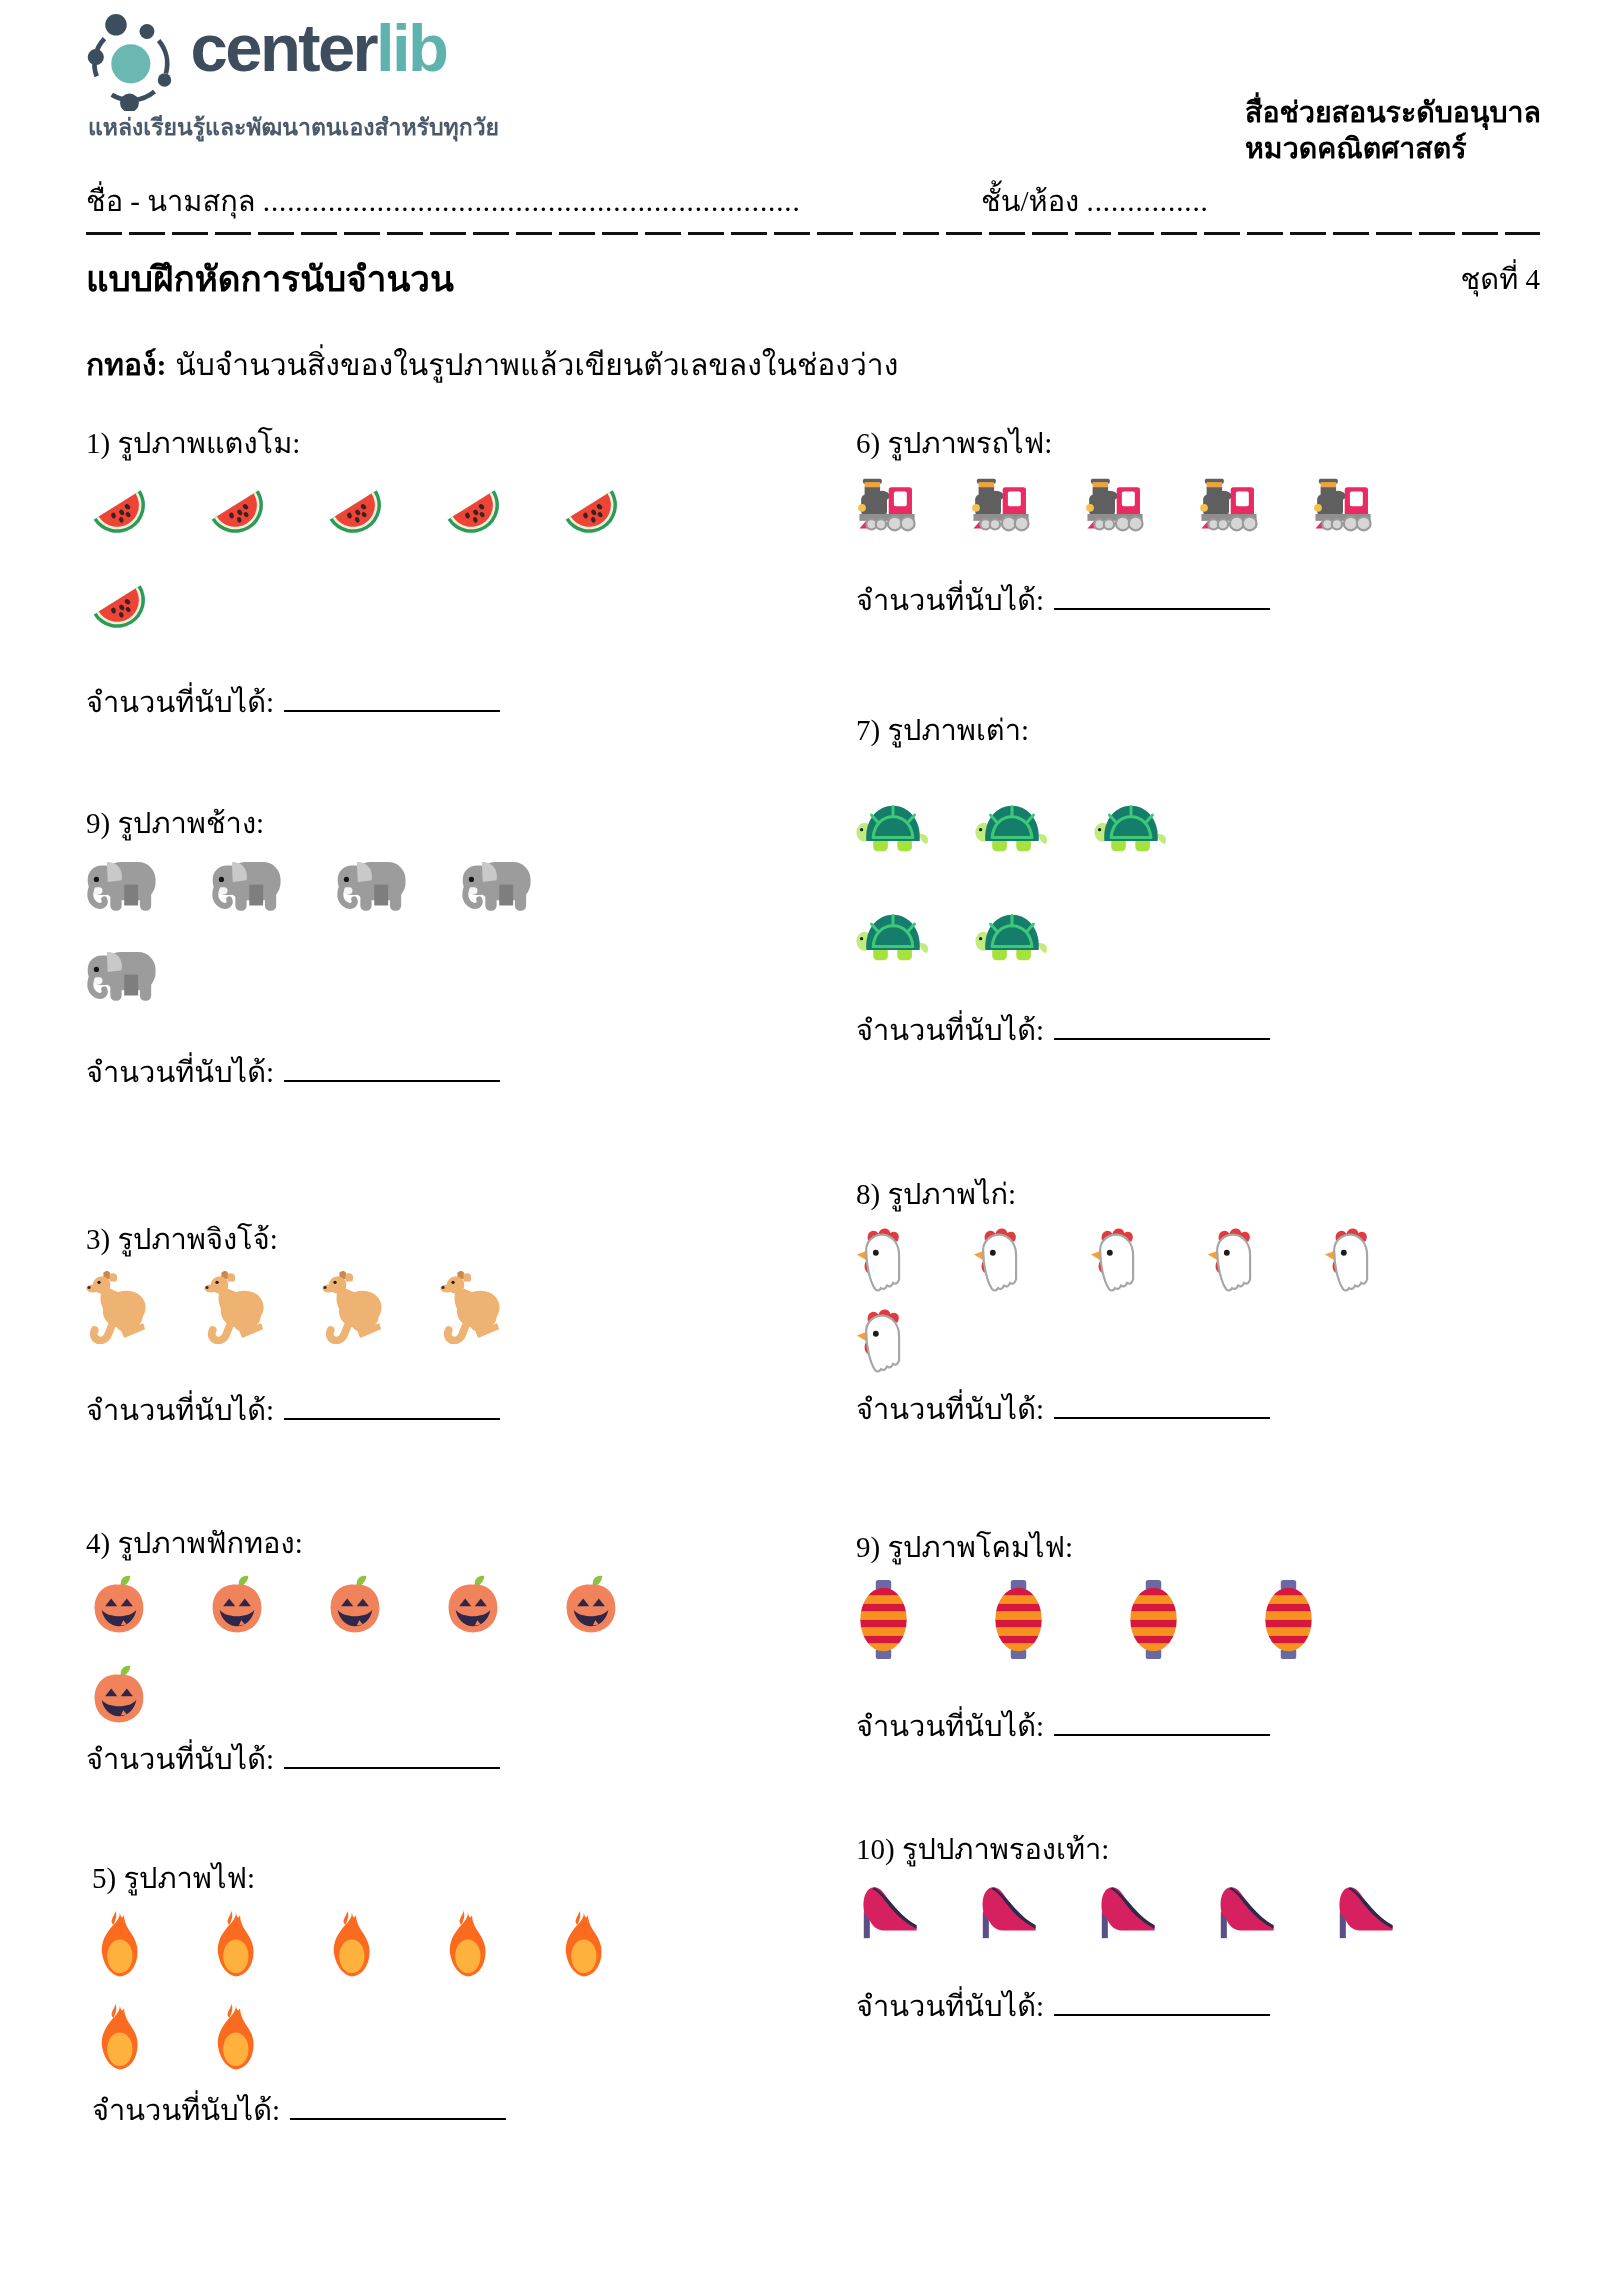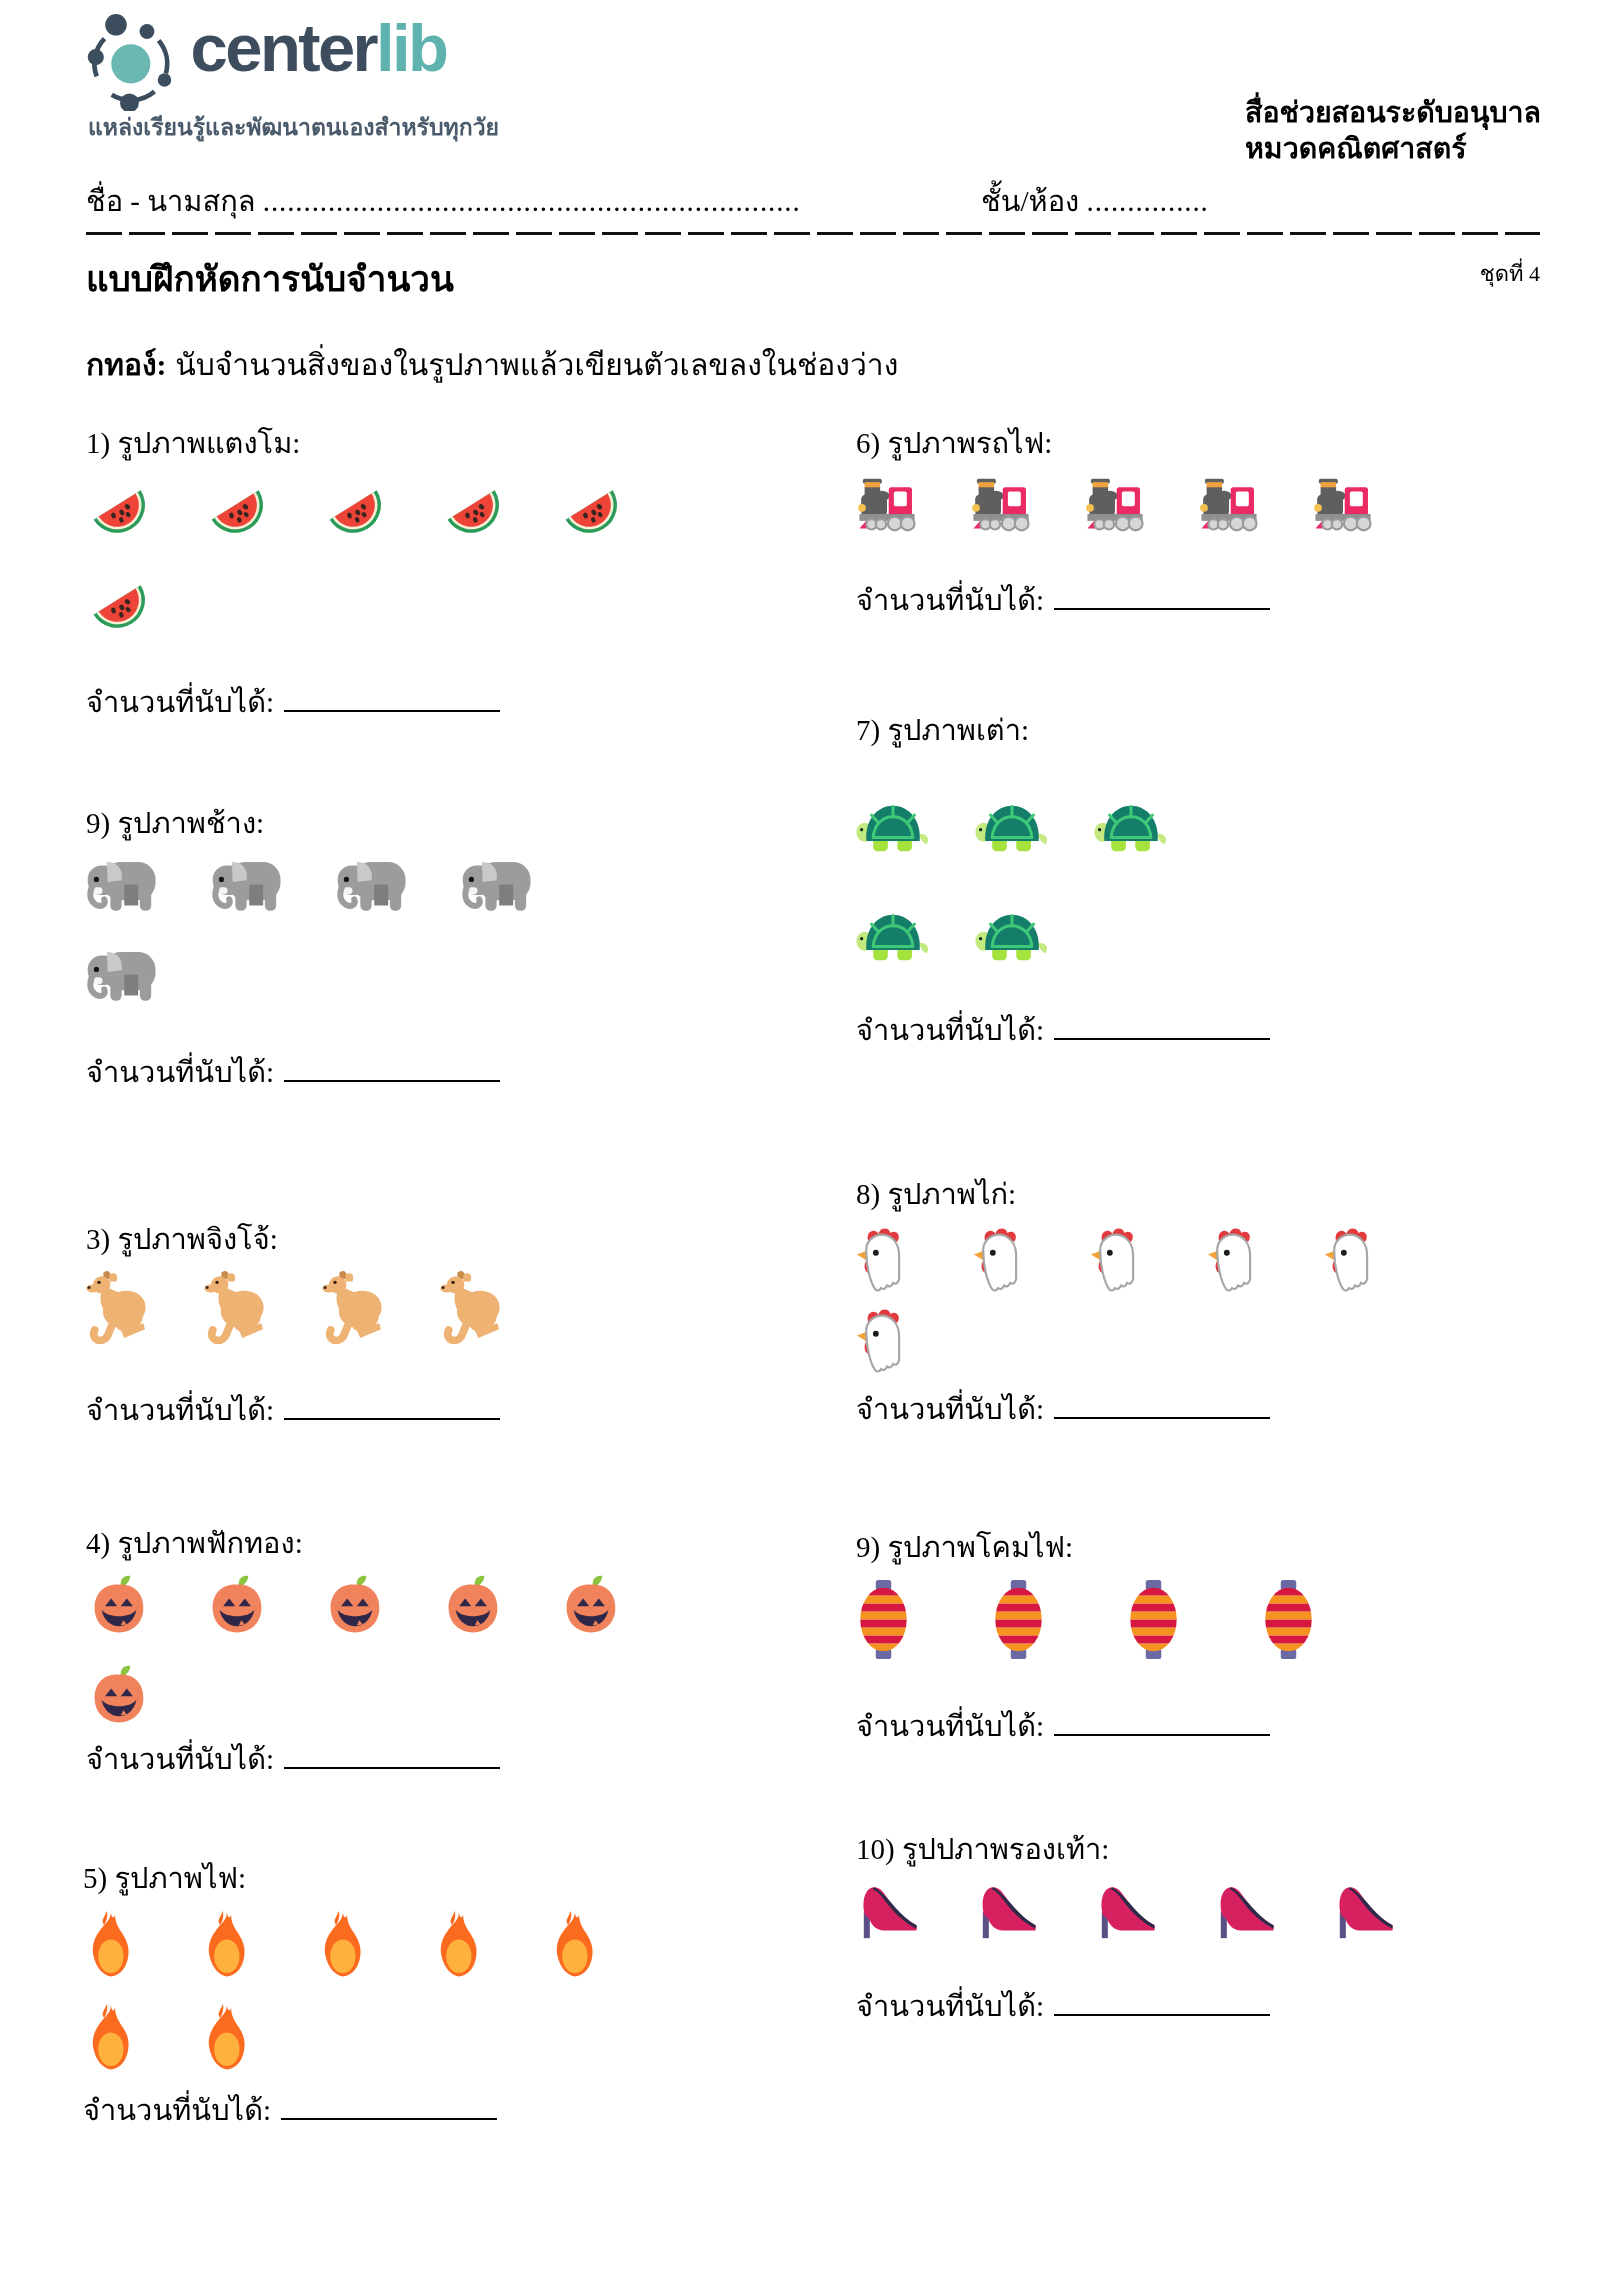--- a/index.html
+++ b/index.html
@@ -19,34 +19,34 @@
     font-size:23px;color:#4a5a6b;}
   .hdr-right{position:absolute;right:82px;top:95px;text-align:left;
     font-size:28.5px;line-height:36px;font-weight:bold;}
   .student-row{position:absolute;left:86px;top:178px;width:1454px;font-size:29px;white-space:nowrap;}
   .student-row .dots{letter-spacing:0.9px;}
   .class-part{position:absolute;left:895px;top:0;}
   .divider{position:absolute;left:86px;width:1454px;top:232px;height:2.6px;
     background:repeating-linear-gradient(90deg,#111 0 36px,transparent 36px 43px);}
   .title-row{position:absolute;left:86px;top:251px;width:1454px;}
   .ws-title{font-size:35px;font-weight:bold;}
-  .ws-set{position:absolute;right:0;top:5.2px;font-size:22px;}
+  .ws-set{position:absolute;right:0;top:5.2px;font-size:29px;}
   .instruction{position:absolute;left:86px;top:341px;font-size:30px;}
   .instruction .pfx{font-weight:bold;margin-right:8.6px;}
   
   .q{position:absolute;width:666px;}
   .q-label{font-size:29px;margin-bottom:7px;}
   .icons{display:flex;align-items:flex-end;gap:52px;margin-top:8.6px;}
   .answer{margin-top:43px;font-size:29px;white-space:nowrap;}
   .blank{display:inline-block;width:216px;border-bottom:2.6px solid #000;margin-left:10.4px;}
   .q0{left:86px;top:420px}
   .q1{left:86px;top:800px}
   .q2{left:86px;top:1216px}
   .q3{left:86px;top:1520px}
-  .q4{left:83px;top:1855px}
+  .q4{left:92px;top:1855px}
   .q5{left:856px;top:420px}
   .q6{left:856px;top:707px}
   .q7{left:856px;top:1171px}
   .q8{left:856px;top:1524px}
   .q9{left:856px;top:1826px}
   .row2{margin-top:29px;}
   .q4 .icons{gap:62px}       .q4 .row2{margin-top:19px}
   .q6 .icons{gap:45px;margin-top:48px}  .q6 .row2{margin-top:55px}
   .q7 .icons{gap:67px}       .q7 .row2{margin-top:12px}
   .q8 .icons{gap:80px}

